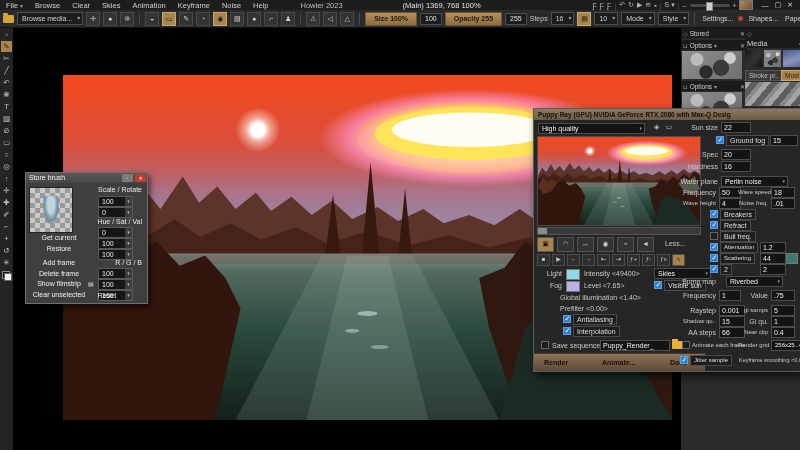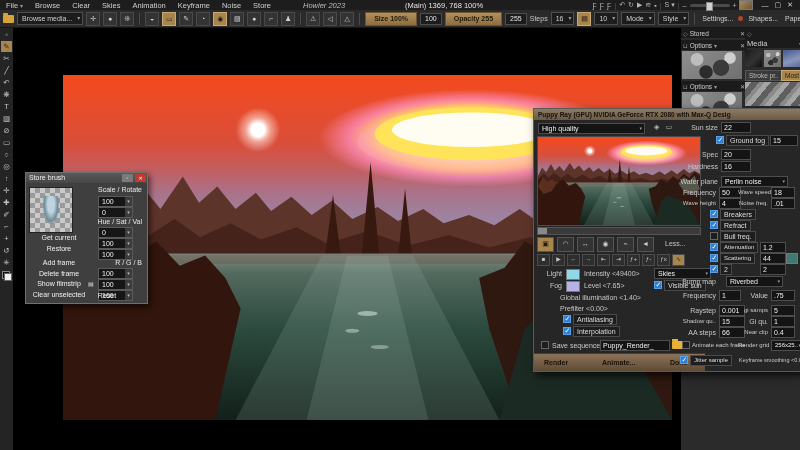--- a/index.html
+++ b/index.html
@@ -3,21 +3,21 @@
 <meta charset="utf-8">
 <style>
   html,body{margin:0;padding:0;background:#000;}
   #root{position:relative;width:800px;height:450px;overflow:hidden;background:#000;
         font-family:"Liberation Sans",sans-serif;color:#ddd;-webkit-font-smoothing:none;}
   
   #menubar{position:absolute;left:0;top:0;width:800px;height:10px;background:#1d1d1d;
            display:flex;align-items:center;font-size:7.5px;color:#cfcfcf;z-index:40;}
   .menu-item{padding:0 6px;cursor:default;white-space:nowrap;}
   .menu-arrow{font-size:6px;color:#9a9a9a;margin-left:2px;}
-  #app-title{margin-left:26px;color:#bdbdbd;white-space:nowrap;font-style:italic;}
+  #app-title{margin-left:26px;color:#bdbdbd;white-space:nowrap;}
   #doc-info{margin-left:60px;color:#e2e2e2;white-space:nowrap;}
   #mb-icons{margin-left:auto;display:flex;align-items:center;gap:3px;padding-right:2px;}
   .mb-ico{font-size:7px;color:#b5b5b5;}
   .mb-sep{color:#555;}
   #mb-slider{width:40px;height:3px;background:#4a4a4a;border-radius:2px;position:relative;margin:0 2px;}
   #mb-handle{position:absolute;left:16px;top:-2px;width:5px;height:7px;background:#cfcfcf;border:1px solid #888;}
   #mb-thumb{width:12px;height:8px;background:linear-gradient(135deg,#a98b5f,#6e5433);border:1px solid #777;}
   .winbtn{font-size:7px;color:#cfcfcf;padding:0 3px;}
   
   #toolbar{position:absolute;left:0;top:10px;width:800px;height:18px;background:#2a2a2a;
@@ -134,21 +134,21 @@
 
   <div id="menubar">
     <span id="menu-items" style="display:flex;">
         <span class="menu-item">File<span class="menu-arrow">▾</span></span>
         <span class="menu-item">Browse</span>
         <span class="menu-item">Clear</span>
         <span class="menu-item">Skies</span>
         <span class="menu-item">Animation</span>
         <span class="menu-item">Keyframe</span>
         <span class="menu-item">Noise</span>
-        <span class="menu-item">Store</span>
+        <span class="menu-item">Help</span>
       </span>
     <span id="app-title">Howler 2023</span>
     <span id="doc-info">(Main)   1369, 768   100%</span>
     <span id="mb-icons">
         <span class="mb-ico">Ƒ</span>
         <span class="mb-ico">Ƒ</span>
         <span class="mb-ico">Ƒ</span>
         <span class="mb-ico mb-sep">|</span>
         <span class="mb-ico">↶</span>
         <span class="mb-ico">↻</span>

